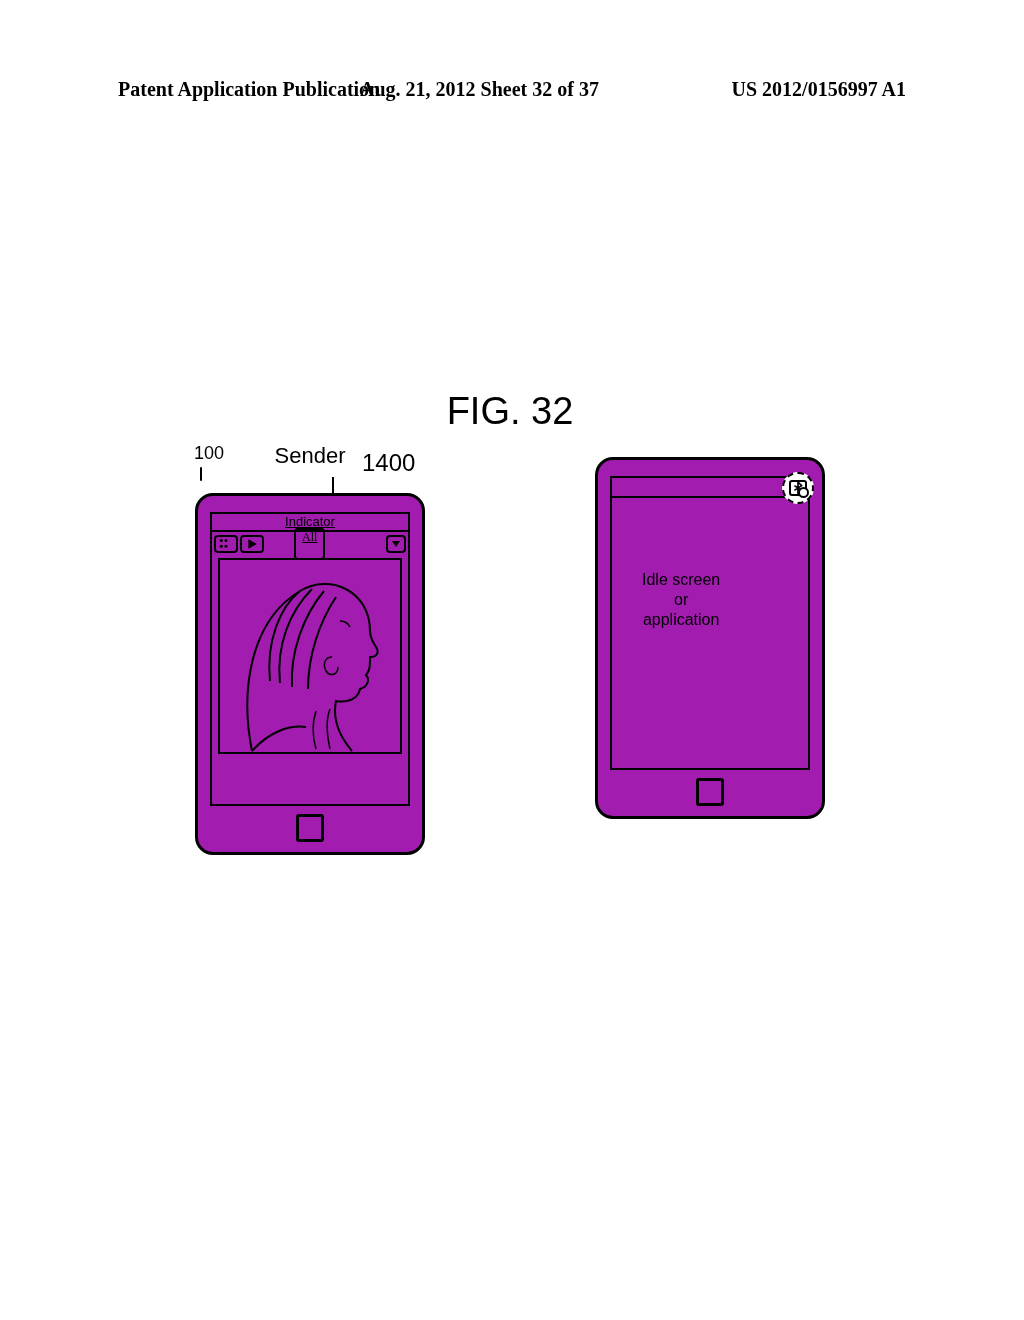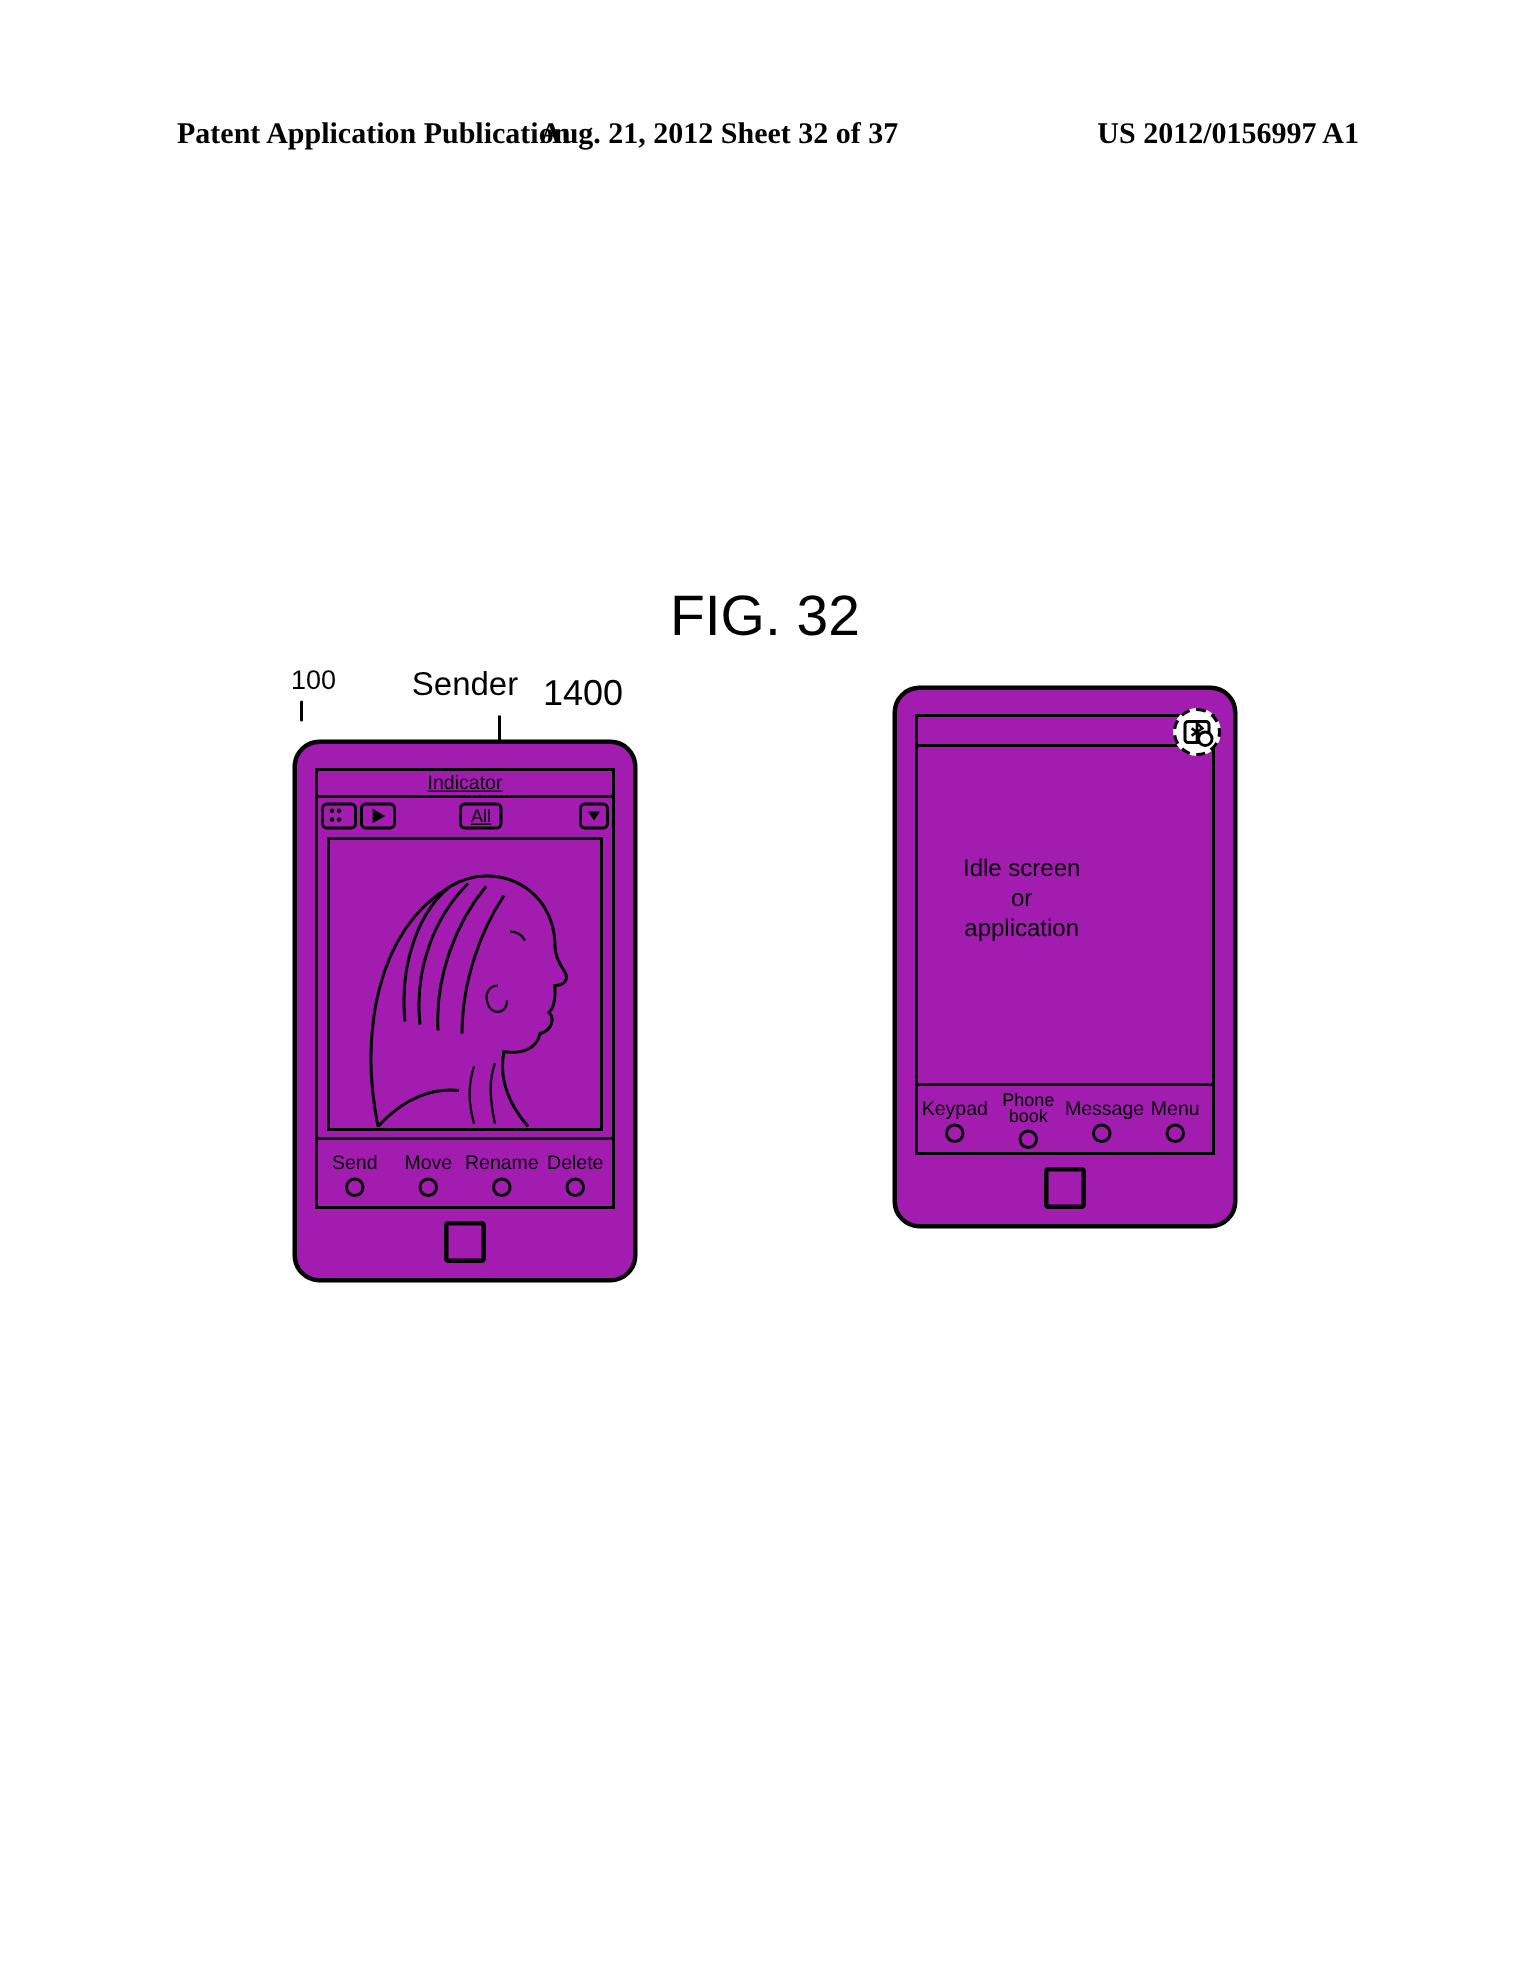--- a/index.html
+++ b/index.html
@@ -111,26 +111,27 @@
   .tb-icon {
     border: 2px solid #000;
     border-radius: 4px;
     width: 24px; height: 18px;
     display: flex; align-items: center; justify-content: center;
     font-size: 10px;
   }
   .tb-all {
     border: 2px solid #000;
     border-radius: 4px;
-    height: 18px;
+    height: 32px;
     padding: 0 6px;
     font-size: 12px;
     line-height: 14px;
     text-decoration: underline;
-    margin-left: 40px;
+    margin-left: 28px;
+    font-family: Liberation Serif, serif;
   }
   .tb-dd {
     border: 2px solid #000;
     border-radius: 4px;
     width: 20px; height: 18px;
     display: flex; align-items: center; justify-content: center;
     font-size: 10px;
     margin-left: auto;
   }
   .image-area {
@@ -270,26 +271,20 @@
                 <path d="M110 148 C 106 158, 106 170, 110 188" stroke-width="1.5"></path>
                 <path d="M96 150 C 92 162, 92 174, 96 188" stroke-width="1.5"></path>
                 <path d="M120 60 C 124 60, 128 62, 130 66" stroke-width="1.5"></path>
 
                 <path d="M112 96 C 106 96, 102 102, 106 110 C 110 116, 118 114, 118 106" stroke-width="1.5"></path>
 
                 <path d="M32 190 C 50 170, 70 164, 86 166"></path>
               </g>
             </svg>
           </div>
-          <div class="bottom-actions">
-            <div class="action"><span>Send</span><div class="circle"></div></div>
-            <div class="action"><span>Move</span><div class="circle"></div></div>
-            <div class="action"><span>Rename</span><div class="circle"></div></div>
-            <div class="action"><span>Delete</span><div class="circle"></div></div>
-          </div>
         </div>
         <div class="home-btn"></div>
       </div>
     </div>
 
     <div class="phone-col">
       <div class="phone-body">
         <div class="screen">
           <div class="recv-status">
             <div class="bt-circle">
@@ -300,26 +295,19 @@
               </div>
             </div>
           </div>
           <div class="recv-center">
             <div>
               <div>Idle screen</div>
               <div>or</div>
               <div>application</div>
             </div>
           </div>
-          <div class="bottom-actions">
-            <div class="action"><span>Keypad</span><div class="circle"></div></div>
-            <div class="action twol"><span style="white-space:pre-line">Phone
-book</span><div class="circle"></div></div>
-            <div class="action"><span>Message</span><div class="circle"></div></div>
-            <div class="action"><span>Menu</span><div class="circle"></div></div>
-          </div>
         </div>
         <div class="home-btn"></div>
       </div>
     </div>
 
   </div>
 </div>
 
 </body></html>

